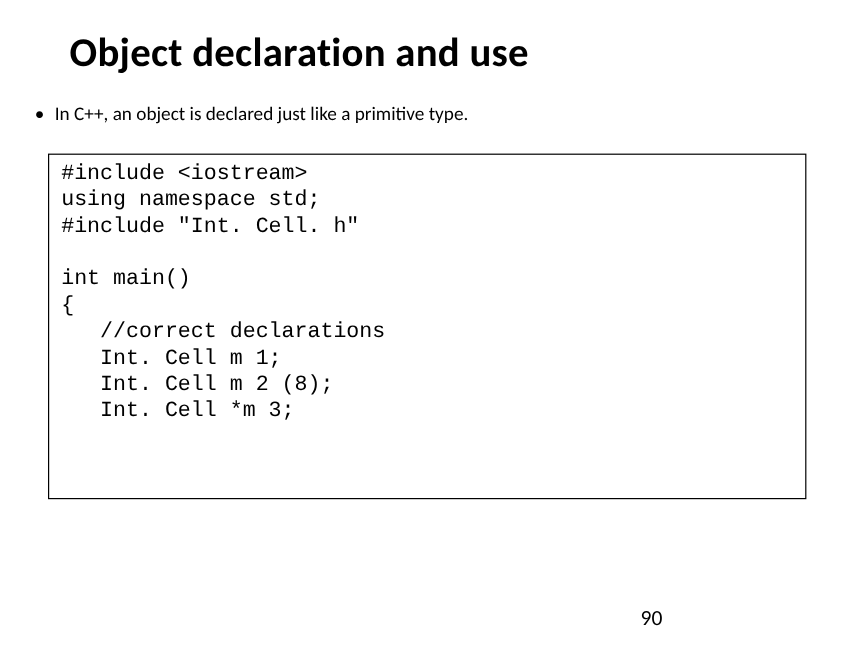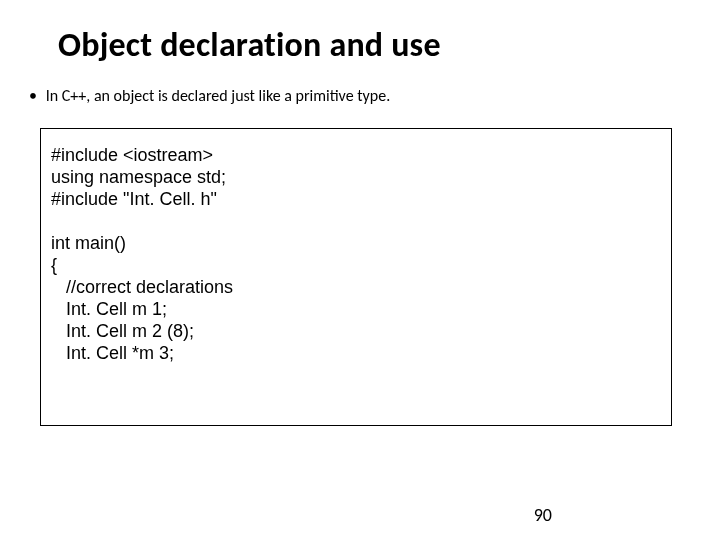--- a/index.html
+++ b/index.html
@@ -40,23 +40,23 @@
   }
   .bullet-text {
     display: inline;
   }
   .code-box {
     position: absolute;
     top: 128px;
     left: 40px;
     width: 632px;
     border: 1px solid #000;
-    padding: 16px 10px 60px 10px;
+    padding: 6px 10px 60px 10px;
     box-sizing: border-box;
-    font-family: Liberation Sans, sans-serif;
+    font-family: Liberation Mono, monospace;
     font-size: 18px;
     line-height: 1.22;
     white-space: pre;
   }
   .page-num {
     position: absolute;
     right: 20px;
     bottom: 14px;
     font-size: 18px;
   }

